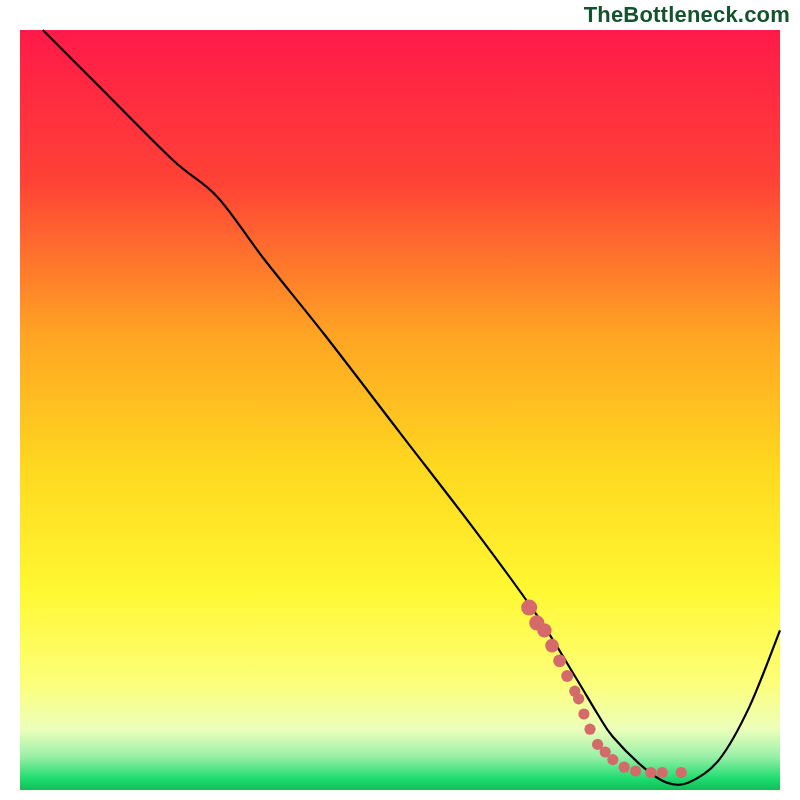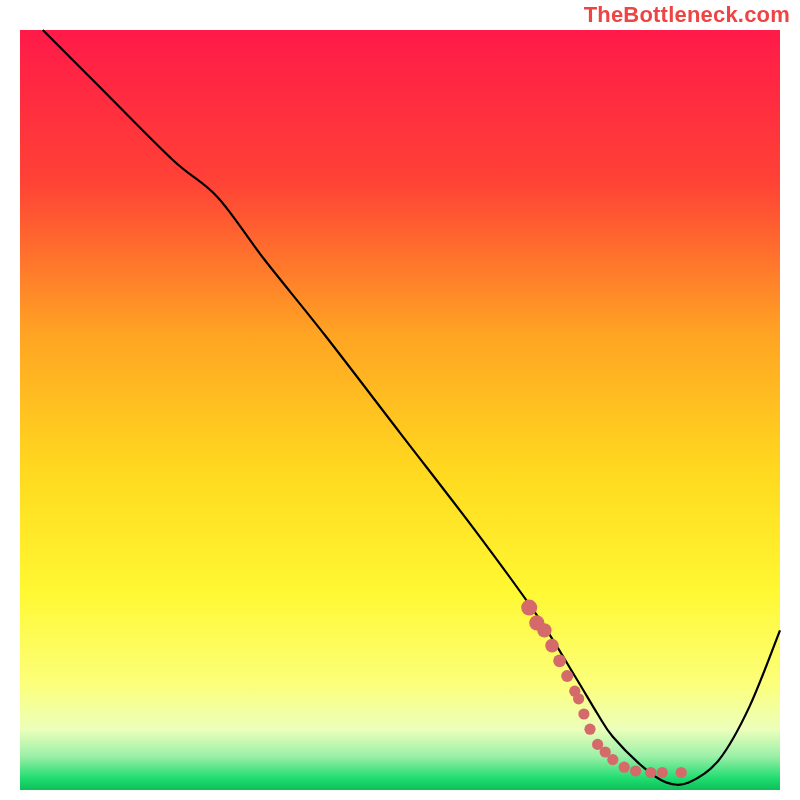--- a/index.html
+++ b/index.html
@@ -15,21 +15,21 @@
     width: 800px;
     height: 800px;
     overflow: hidden;
   }
   .watermark {
     position: absolute;
     top: 2px;
     right: 10px;
     font-size: 22px;
     font-weight: 600;
-    color: #ef4444;
+    color: #14532d;
     letter-spacing: 0.2px;
     z-index: 50;
     text-align: right;
   }
   svg {
     position: absolute;
     left: 0;
     top: 0;
   }
 </style>

